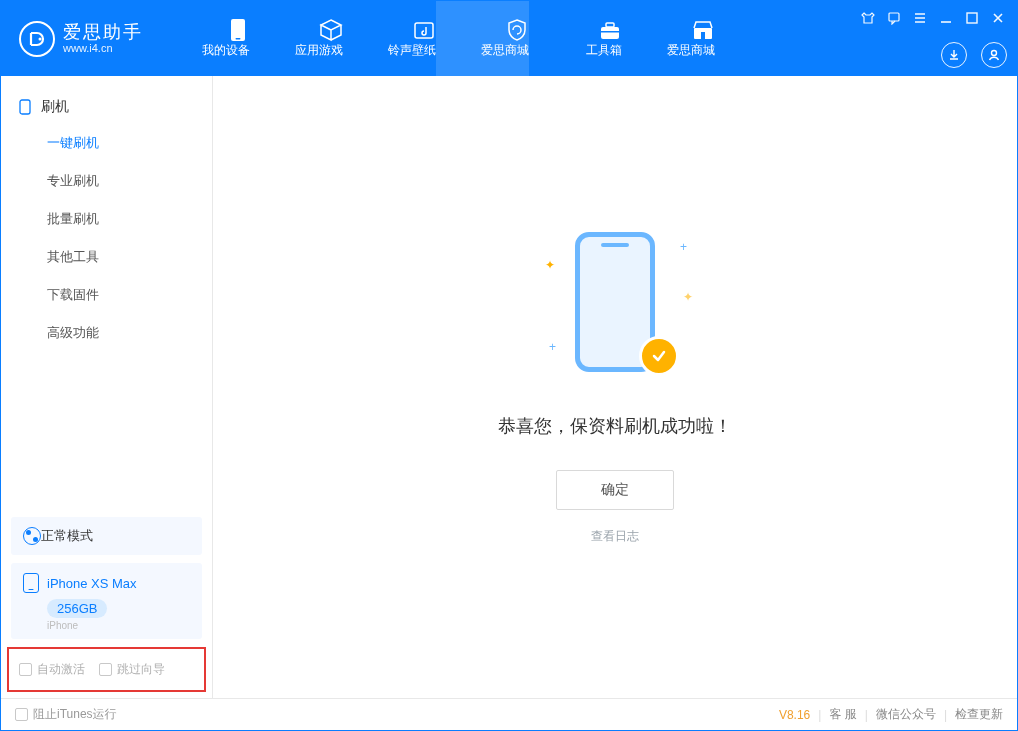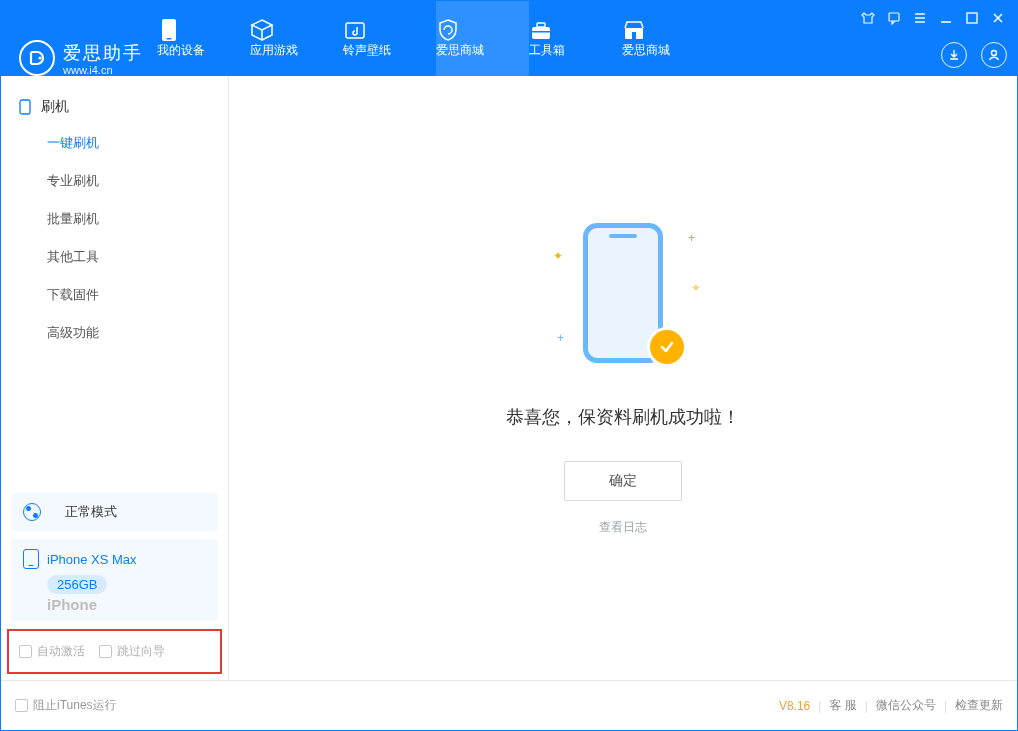--- a/index.html
+++ b/index.html
@@ -1,69 +1,69 @@
 <!DOCTYPE html>
 <html><head>
 <meta charset="utf-8">
 <style>
 * { margin: 0; padding: 0; box-sizing: border-box; font-family: "Microsoft YaHei", "PingFang SC", sans-serif; }
 body { background: #fff; }
 .app-window { width: 1018px; height: 731px; border: 1px solid #0a7eff; display: flex; flex-direction: column; background: #fff; }
 .titlebar { height: 75px; background: linear-gradient(180deg, #0a7eff 0%, #0a7eff 100%); display: flex; align-items: stretch; color: #fff; position: relative; }
-.logo-area { display: flex; align-items: flex-end; padding: 0 14px 0 18px; }
+.logo-area { display: flex; align-items: center; padding: 0 14px 0 18px; }
 .logo-circle { width: 36px; height: 36px; border: 2px solid #fff; border-radius: 50%; display: flex; align-items: center; justify-content: center; font-weight: bold; font-size: 22px; margin-right: 8px; }
 .logo-text { display: flex; flex-direction: column; line-height: 1.1; }
 .logo-title { font-size: 18px; font-weight: 500; letter-spacing: 2px; }
 .logo-sub { font-size: 11px; opacity: .9; }
 .top-tabs { display: flex; align-items: stretch; }
-.top-tab { width: 93px; display: flex; flex-direction: column; align-items: flex-start; justify-content: center; gap: 0; cursor: pointer; position: relative; }
+.top-tab { width: 93px; display: flex; flex-direction: column; align-items: flex-end; justify-content: center; gap: 0; cursor: pointer; position: relative; }
 .top-tab.active { background: rgba(255,255,255,0.15); }
 .top-tab .ico { width: 24px; height: 24px; display: flex; align-items: center; justify-content: center; }
 .top-tab .lbl { font-size: 12px; }
 .win-controls { position: absolute; right: 4px; top: 0; display: flex; gap: 4px; padding: 6px 4px; align-items: center; }
 .win-btn { width: 22px; height: 22px; display: flex; align-items: center; justify-content: center; cursor: pointer; color: #fff; opacity: .95; }
 .top-icons { position: absolute; right: 10px; bottom: 8px; display: flex; gap: 14px; }
 .round-ico { width: 26px; height: 26px; border: 1.5px solid rgba(255,255,255,.9); border-radius: 50%; display: flex; align-items: center; justify-content: center; cursor: pointer; }
 .body-area { flex: 1; display: flex; min-height: 0; }
-.sidebar { width: 228px; border-right: 1px solid #e8e8e8; display: flex; flex-direction: column; position: relative; }
+.sidebar { width: 212px; border-right: 1px solid #e8e8e8; display: flex; flex-direction: column; position: relative; }
 .side-scroll { flex: 1; overflow: auto; padding-top: 10px; }
 .side-group-hdr { display: flex; align-items: center; gap: 8px; padding: 12px 16px 8px 16px; color: #333; font-size: 14px; font-weight: 500; }
 .side-hdr-ico { width: 16px; height: 16px; display: inline-flex; align-items: center; justify-content: center; }
 .side-item { padding: 10px 16px 10px 46px; font-size: 13px; color: #555; cursor: pointer; }
 .side-item.active { color: #0a7eff; }
 .side-bottom { padding: 8px 10px; }
-.mode-row { display: flex; align-items: center; gap: 24px; background: #f4f8ff; border-radius: 3px; padding: 10px 12px; margin-bottom: 8px; }
+.mode-row { display: flex; align-items: center; gap: 0; background: #f4f8ff; border-radius: 3px; padding: 10px 12px; margin-bottom: 8px; }
 .mode-ico { width: 18px; height: 18px; border: 1.5px solid #0a7eff; border-radius: 50%; position: relative; }
 .mode-ico::before, .mode-ico::after { content: ""; position: absolute; width: 5px; height: 5px; background: #0a7eff; border-radius: 50%; }
 .mode-ico::before { left: 2px; top: 2px; }
 .mode-ico::after { right: 2px; bottom: 2px; }
 .device-row { background: #f4f8ff; border-radius: 3px; padding: 10px 12px 8px 12px; }
 .device-name-row { display: flex; align-items: center; gap: 8px; }
 .device-ico { width: 16px; height: 20px; border: 1.5px solid #0a7eff; border-radius: 3px; position: relative; }
 .device-ico::after { content: ""; position: absolute; bottom: 2px; left: 50%; transform: translateX(-50%); width: 5px; height: 1.5px; background: #0a7eff; border-radius: 1px; }
 .device-name { color: #0a7eff; font-size: 13px; font-weight: 500; }
 .capacity-pill { display: inline-block; background: #d7ebff; color: #0a7eff; font-size: 13px; padding: 2px 10px; border-radius: 10px; margin: 6px 0 2px 24px; }
-.device-type { color: #bdbdbd; font-size: 15px; margin-left: 24px; font-weight: bold; }
+.device-type { color: #bdbdbd; font-size: 10px; margin-left: 24px; }
 .checkbox-row { display: flex; gap: 14px; padding: 12px 10px; margin: 0 6px 6px 6px; border: 2px solid #e53935; }
 .cb { display: flex; align-items: center; gap: 5px; font-size: 12px; color: #b0b0b0; cursor: pointer; }
 .cb-box { width: 13px; height: 13px; border: 1px solid #c8c8c8; border-radius: 2px; }
 .main-area { flex: 1; display: flex; flex-direction: column; align-items: center; justify-content: center; position: relative; }
 .success-illus { width: 120px; height: 160px; position: relative; margin-bottom: 24px; }
 .phone-shape { width: 80px; height: 140px; border: 5px solid #6bb7ff; border-radius: 14px; background: #eaf4ff; position: absolute; left: 20px; top: 2px; }
 .phone-shape::before { content: ""; position: absolute; top: 6px; left: 50%; transform: translateX(-50%); width: 28px; height: 4px; background: #6bb7ff; border-radius: 3px; }
 .check-badge { position: absolute; right: -4px; bottom: 14px; width: 40px; height: 40px; background: #ffb200; border-radius: 50%; border: 3px solid #fff; display: flex; align-items: center; justify-content: center; }
 .sparkle { position: absolute; color: #6bb7ff; font-size: 12px; }
 .sp1 { left: -10px; top: 28px; color: #ffb200; }
 .sp2 { right: -12px; top: 10px; }
 .sp3 { right: -18px; top: 60px; color: #ffd26b; }
 .sp4 { left: -6px; bottom: 36px; }
 .success-msg { font-size: 18px; color: #333; margin-bottom: 32px; }
 .ok-btn { border: 1px solid #d9d9d9; background: #fff; padding: 10px 44px; font-size: 14px; color: #555; cursor: pointer; border-radius: 2px; margin-bottom: 18px; }
 .view-log { color: #9aa3ab; font-size: 12px; cursor: pointer; }
-.statusbar { height: 50px; border-top: 1px solid #e8e8e8; display: flex; padding: 0 14px; font-size: 12px; color: #999; }
+.statusbar { height: 32px; border-top: 1px solid #e8e8e8; display: flex; padding: 0 14px; font-size: 12px; color: #999; }
 .statusbar .sb-left { display: flex; align-items: center; gap: 6px; }
 .statusbar .sb-right { margin-left: auto; display: flex; align-items: center; gap: 8px; }
 .sb-link { color: #888; cursor: pointer; }
 .sb-sep { color: #ddd; }
 svg { display: block; }
 </style>
 </head>
 <body>
 
 <div class="app-window">

